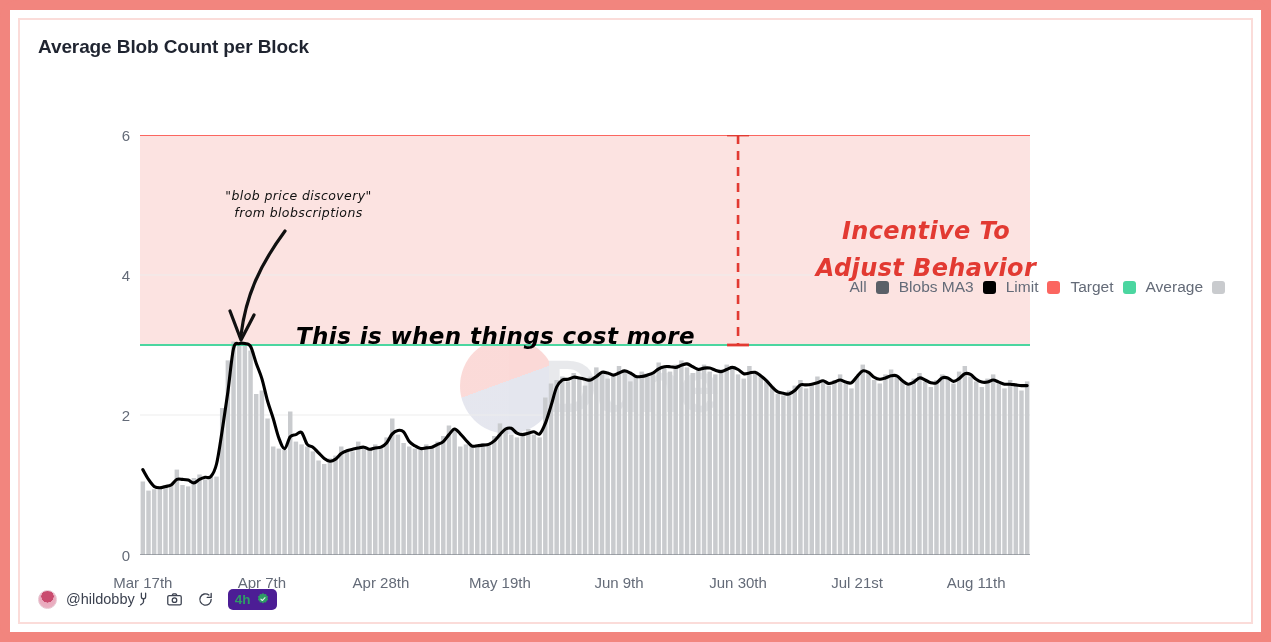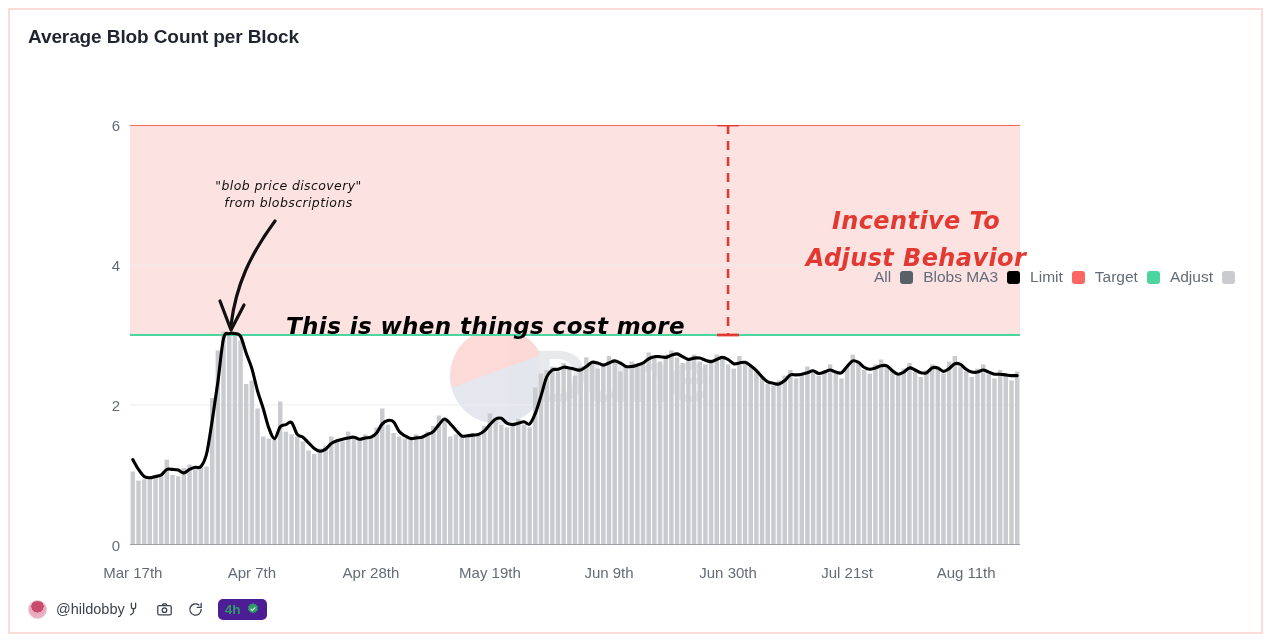--- a/index.html
+++ b/index.html
@@ -5,20 +5,21 @@
   * { box-sizing: border-box; margin: 0; padding: 0; }
   html, body {
     width: 1271px; height: 642px;
     background: #F2857E;
     font-family: "Liberation Sans", sans-serif;
     overflow: hidden;
   }
   #outer-frame {
     position: absolute; inset: 0;
     background: #F2857E;
+    padding: 10px;
     border-radius: 18px;
   }
   #mid-frame {
     width: 100%; height: 100%;
     background: #ffffff;
     padding: 8px;
   }
   #card {
     position: relative;
     width: 100%; height: 100%;
@@ -385,21 +386,21 @@
           </div>
           <div class="legend-row">
             <span class="legend-label">Limit</span>
             <span class="legend-swatch" style="background: rgb(251, 102, 96);"></span>
           </div>
           <div class="legend-row">
             <span class="legend-label">Target</span>
             <span class="legend-swatch" style="background: rgb(75, 214, 160);"></span>
           </div>
           <div class="legend-row">
-            <span class="legend-label">Adjust</span>
+            <span class="legend-label">Average</span>
             <span class="legend-swatch" style="background: rgb(201, 203, 206);"></span>
           </div>
         </div>
 
   <div id="footer">
     <div id="footer-author">
       <div id="author-avatar"></div>
       <div id="author-name">@hildobby</div>
     </div>
     <div id="footer-tools">

